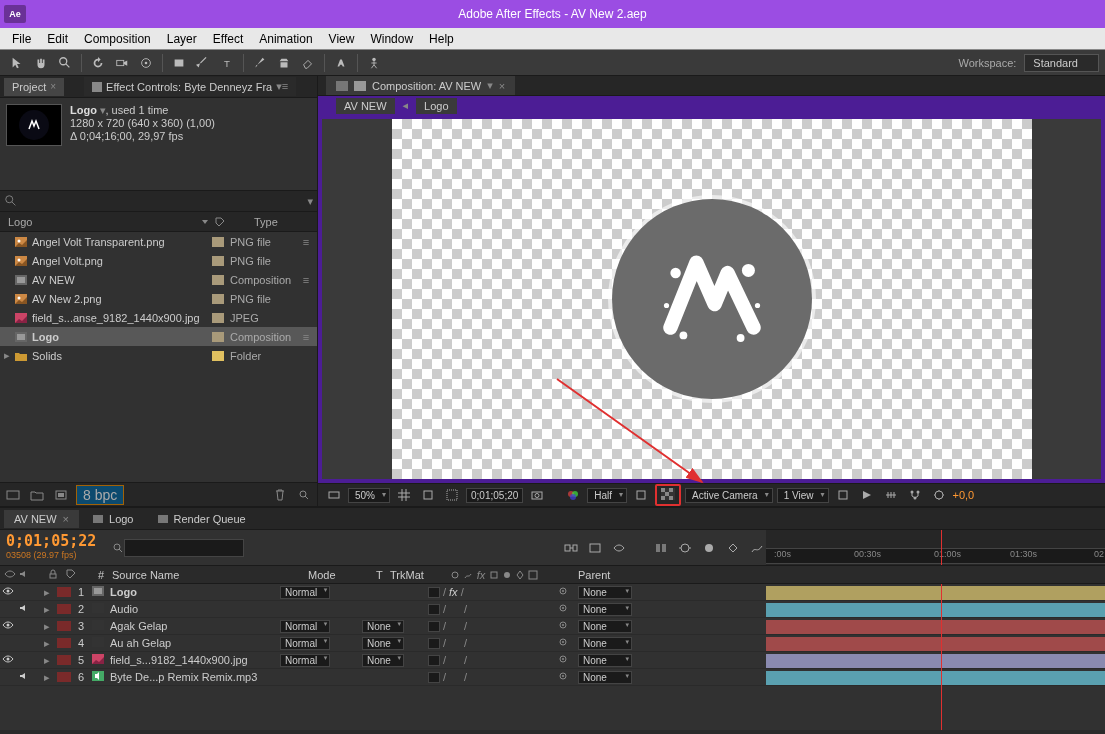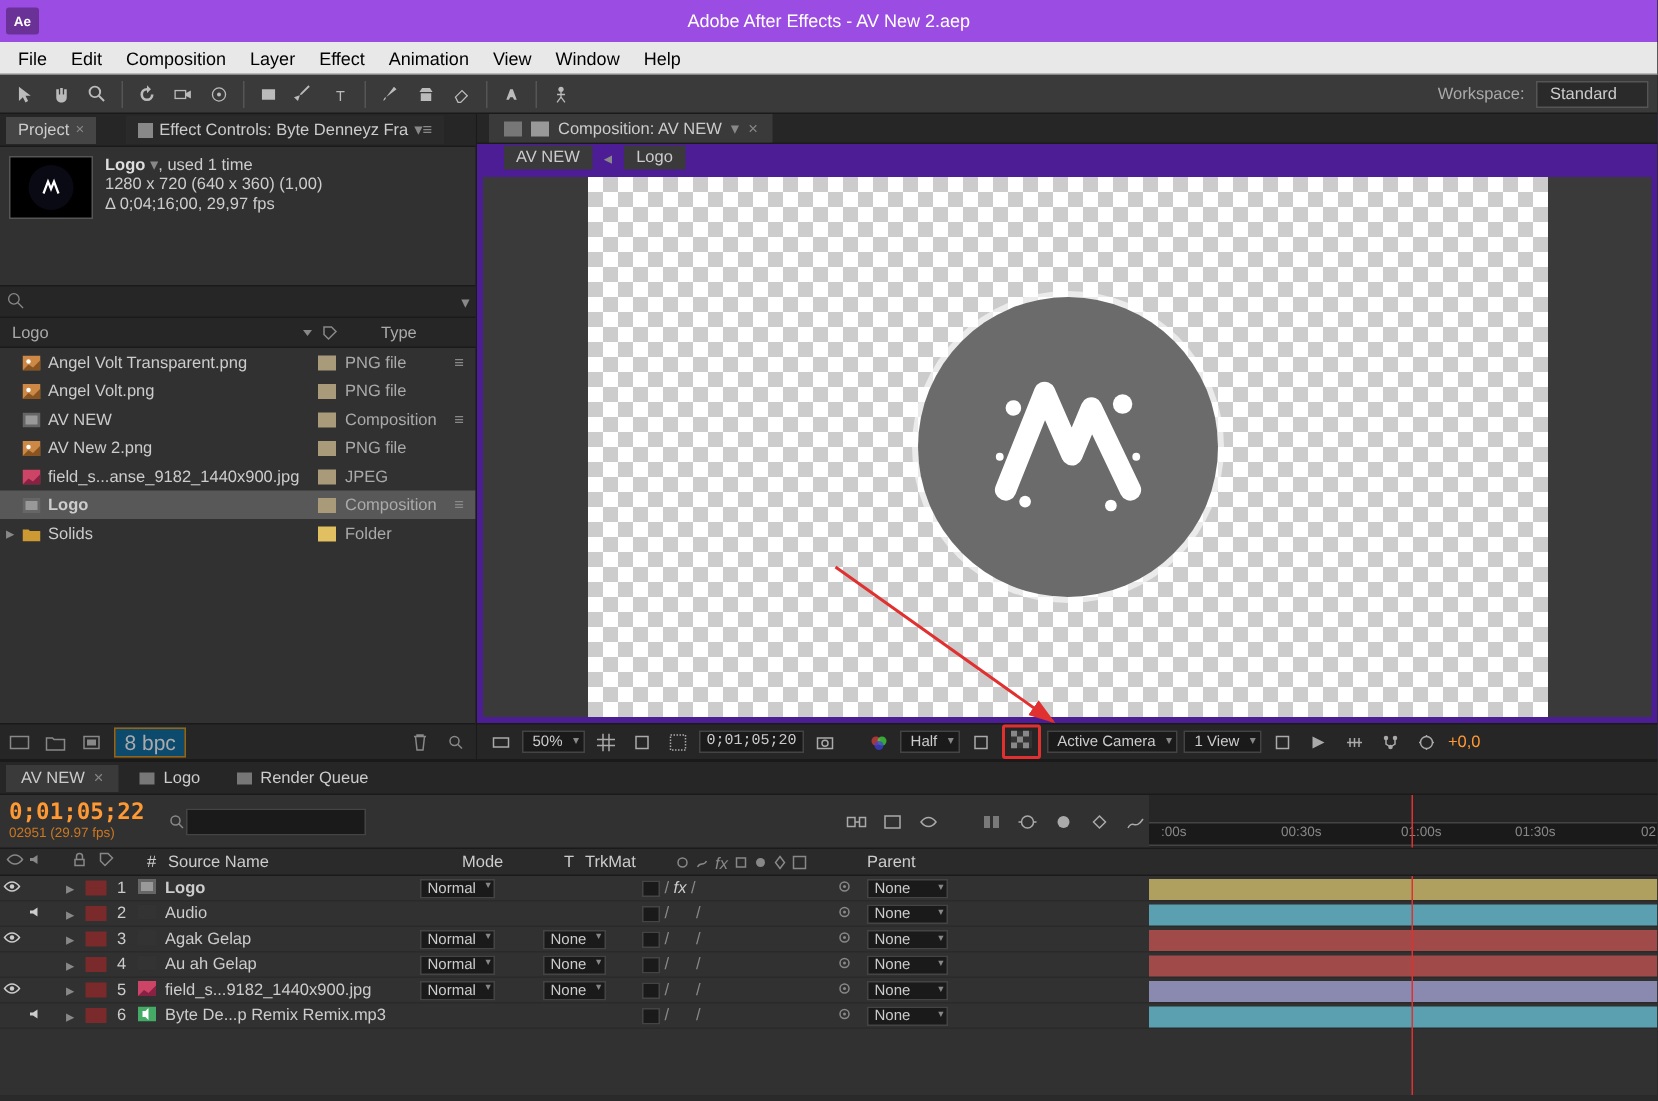--- a/index.html
+++ b/index.html
@@ -59,21 +59,21 @@
 .canvas{width:640px;height:360px;position:relative;background:#fff}
 .checker{position:absolute;inset:0;background-image:repeating-conic-gradient(#ccc 0 25%,#fff 0 50%);background-size:20px 20px}
 .logo-circ{position:absolute;left:50%;top:50%;transform:translate(-50%,-50%);width:200px;height:200px;border-radius:50%;background:#6b6b6b;display:flex;align-items:center;justify-content:center;box-shadow:0 0 0 4px rgba(255,255,255,.6)}
 .logo-circ svg{width:130px;height:130px}
 .arrow{position:absolute;pointer-events:none}
 .viewer-ctrl{height:26px;background:#262626;display:flex;align-items:center;padding:0 6px;gap:4px;border-top:1px solid #1a1a1a}
 .vc-btn{width:20px;height:18px;display:flex;align-items:center;justify-content:center;cursor:pointer}
 .vc-btn svg{width:12px;height:12px;fill:#aaa}
 .vc-dd{background:#1a1a1a;border:1px solid #444;padding:1px 14px 1px 6px;color:#ccc;cursor:pointer;font-size:10px;position:relative}
 .vc-dd::after{content:"▾";position:absolute;right:3px;color:#888;font-size:8px}
-.vc-tc{background:#1a1a1a;border:1px solid #444;padding:1px 4px;color:#ccc;font-size:10px;font-family:Liberation Mono, monospace}
+.vc-tc{background:#1a1a1a;border:1px solid #444;padding:1px 4px;color:#ccc;font-size:10px;font-family:Liberation Sans, sans-serif}
 .vc-highlight{border:2px solid #e03030;padding:2px 4px;border-radius:2px}
 .vc-orange{color:#ff9933}
 .timeline{height:224px;background:#313131;border-top:2px solid #1a1a1a;display:flex;flex-direction:column}
 .tl-tabs{height:22px;background:#262626;display:flex;align-items:center;padding-left:4px;gap:4px;border-bottom:1px solid #1a1a1a}
 .tl-tab{padding:3px 10px;cursor:pointer;display:flex;align-items:center;gap:6px}
 .tl-tab.active{background:#3a3a3a}
 .tl-tab .x{color:#888}
 .tl-tab .ci{width:10px;height:8px;background:#777}
 .tl-top{height:36px;display:flex;border-bottom:1px solid #1a1a1a}
 .tl-left{width:106px;padding:2px 6px}
@@ -525,21 +525,21 @@
         <span>Logo</span>
       </div>
       <div class="tl-tab">
         <span class="ci"></span>
         <span>Render Queue</span>
       </div>
     </div>
   <div class="tl-top">
     <div class="tl-left">
       <div class="tc-big">0;01;05;22</div>
-      <div class="tc-sub">02951 (29.97 fps)</div>
+      <div class="tc-sub">03508 (29.97 fps)</div>
     </div>
     <div class="tl-search">
       <svg width="12" height="12">
           <circle cx="5" cy="5" r="3" fill="none" stroke="#888"></circle>
           <path d="M7 7l3 3" stroke="#888"></path>
         </svg>
       <input style="">
     </div>
     <div class="tl-icons">
       <div class="ib">

